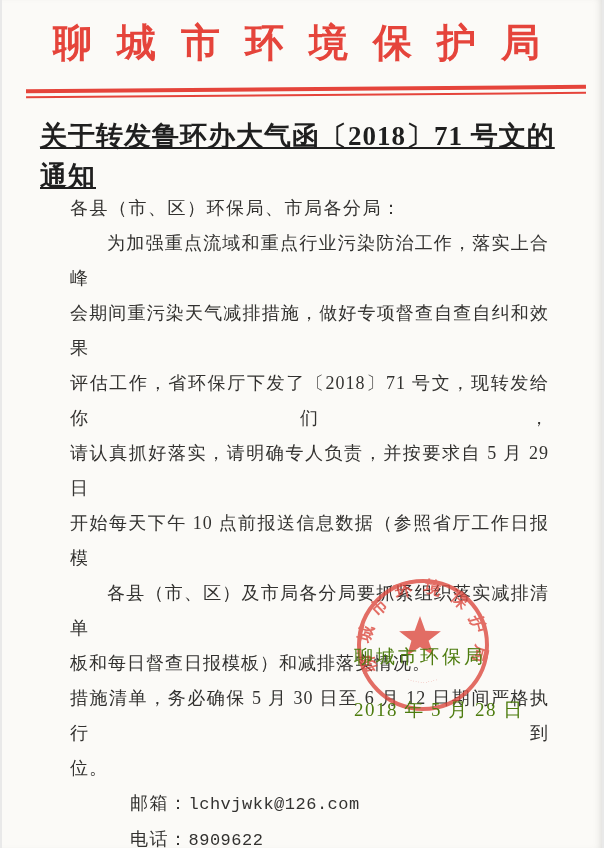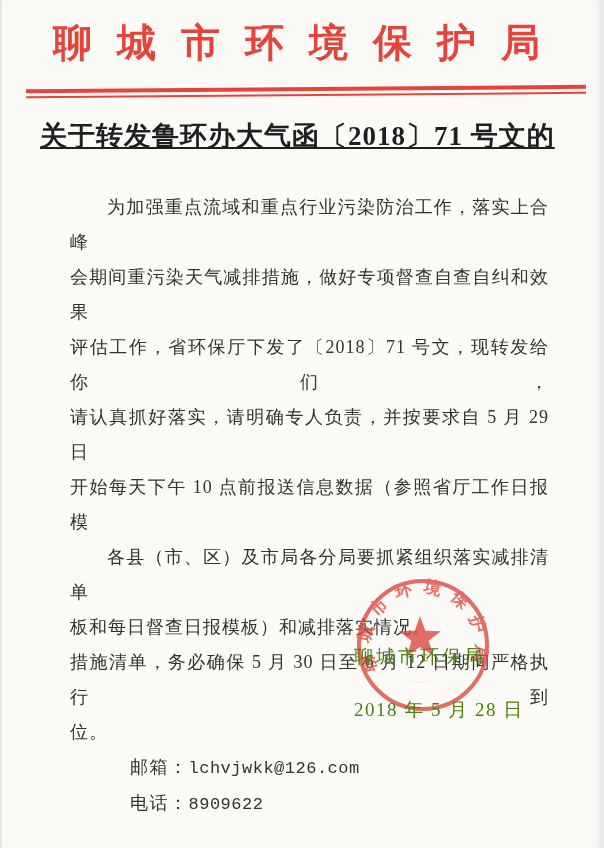--- a/index.html
+++ b/index.html
@@ -65,23 +65,25 @@
 <body>
 
 <div class="page">
 
   <div class="org-header">聊城市环境保护局</div>
 
   <div class="red-rule"></div>
 
   <div class="doc-title">
     <div>关于转发鲁环办大气函〔2018〕71 号文的</div>
+    <div>通知</div>
   </div>
 
   <div class="body-block">
+    <div class="salutation">各县（市、区）环保局、市局各分局：</div>
     <div>
         <div class="body-line j ind">为加强重点流域和重点行业污染防治工作，落实上合峰</div>
         <div class="body-line j">会期间重污染天气减排措施，做好专项督查自查自纠和效果</div>
         <div class="body-line j">评估工作，省环保厅下发了〔2018〕71 号文，现转发给你们，</div>
         <div class="body-line j">请认真抓好落实，请明确专人负责，并按要求自 5 月 29 日</div>
         <div class="body-line j">开始每天下午 10 点前报送信息数据（参照省厅工作日报模</div>
         <div class="body-line j ind">各县（市、区）及市局各分局要抓紧组织落实减排清单</div>
         <div class="body-line">板和每日督查日报模板）和减排落实情况。</div>
         <div class="body-line j">措施清单，务必确保 5 月 30 日至 6 月 12 日期间严格执行到</div>
         <div class="body-line">位。</div>

